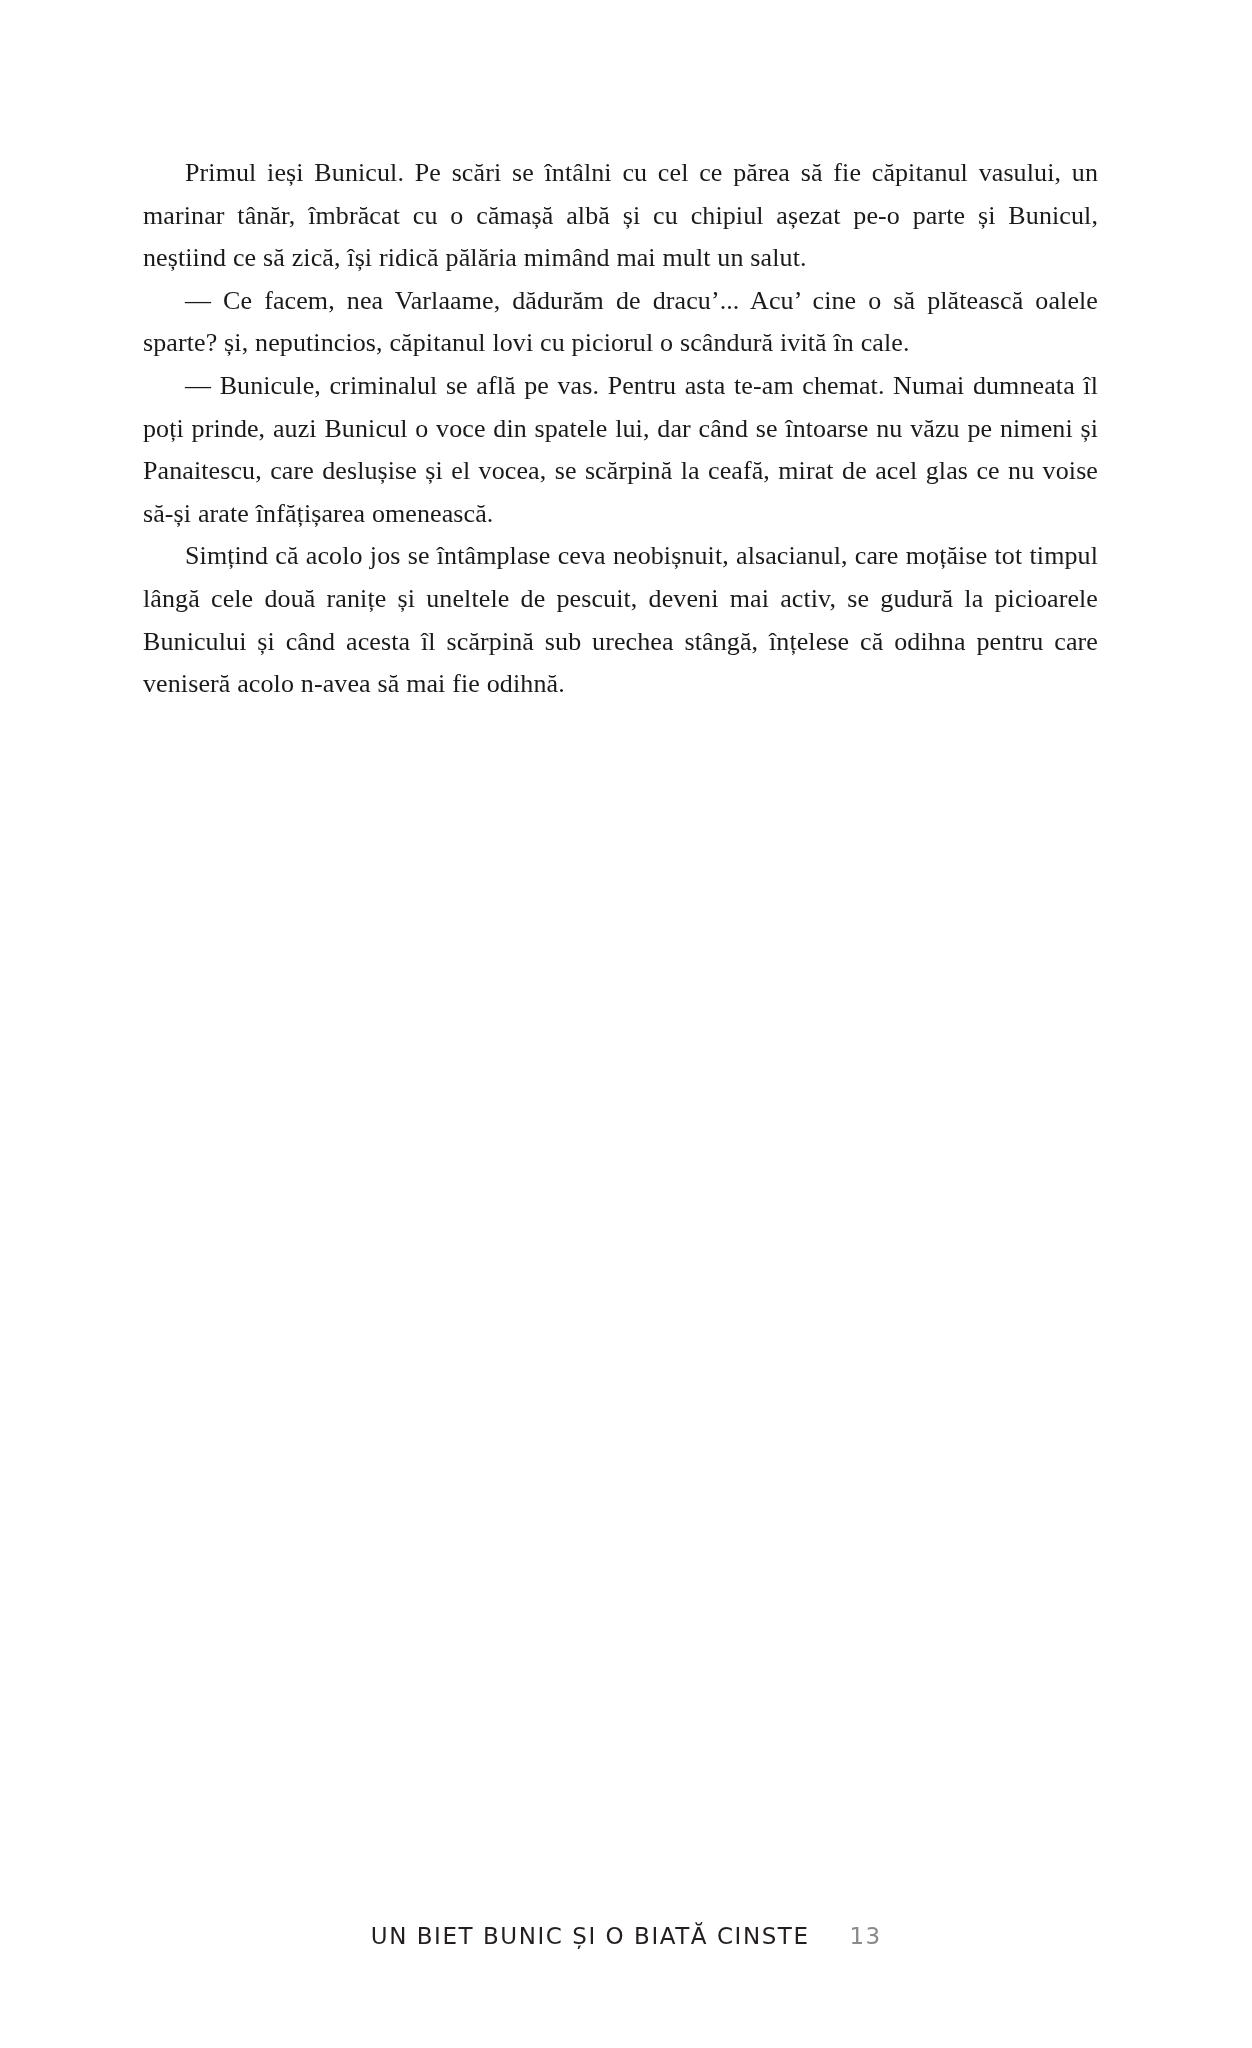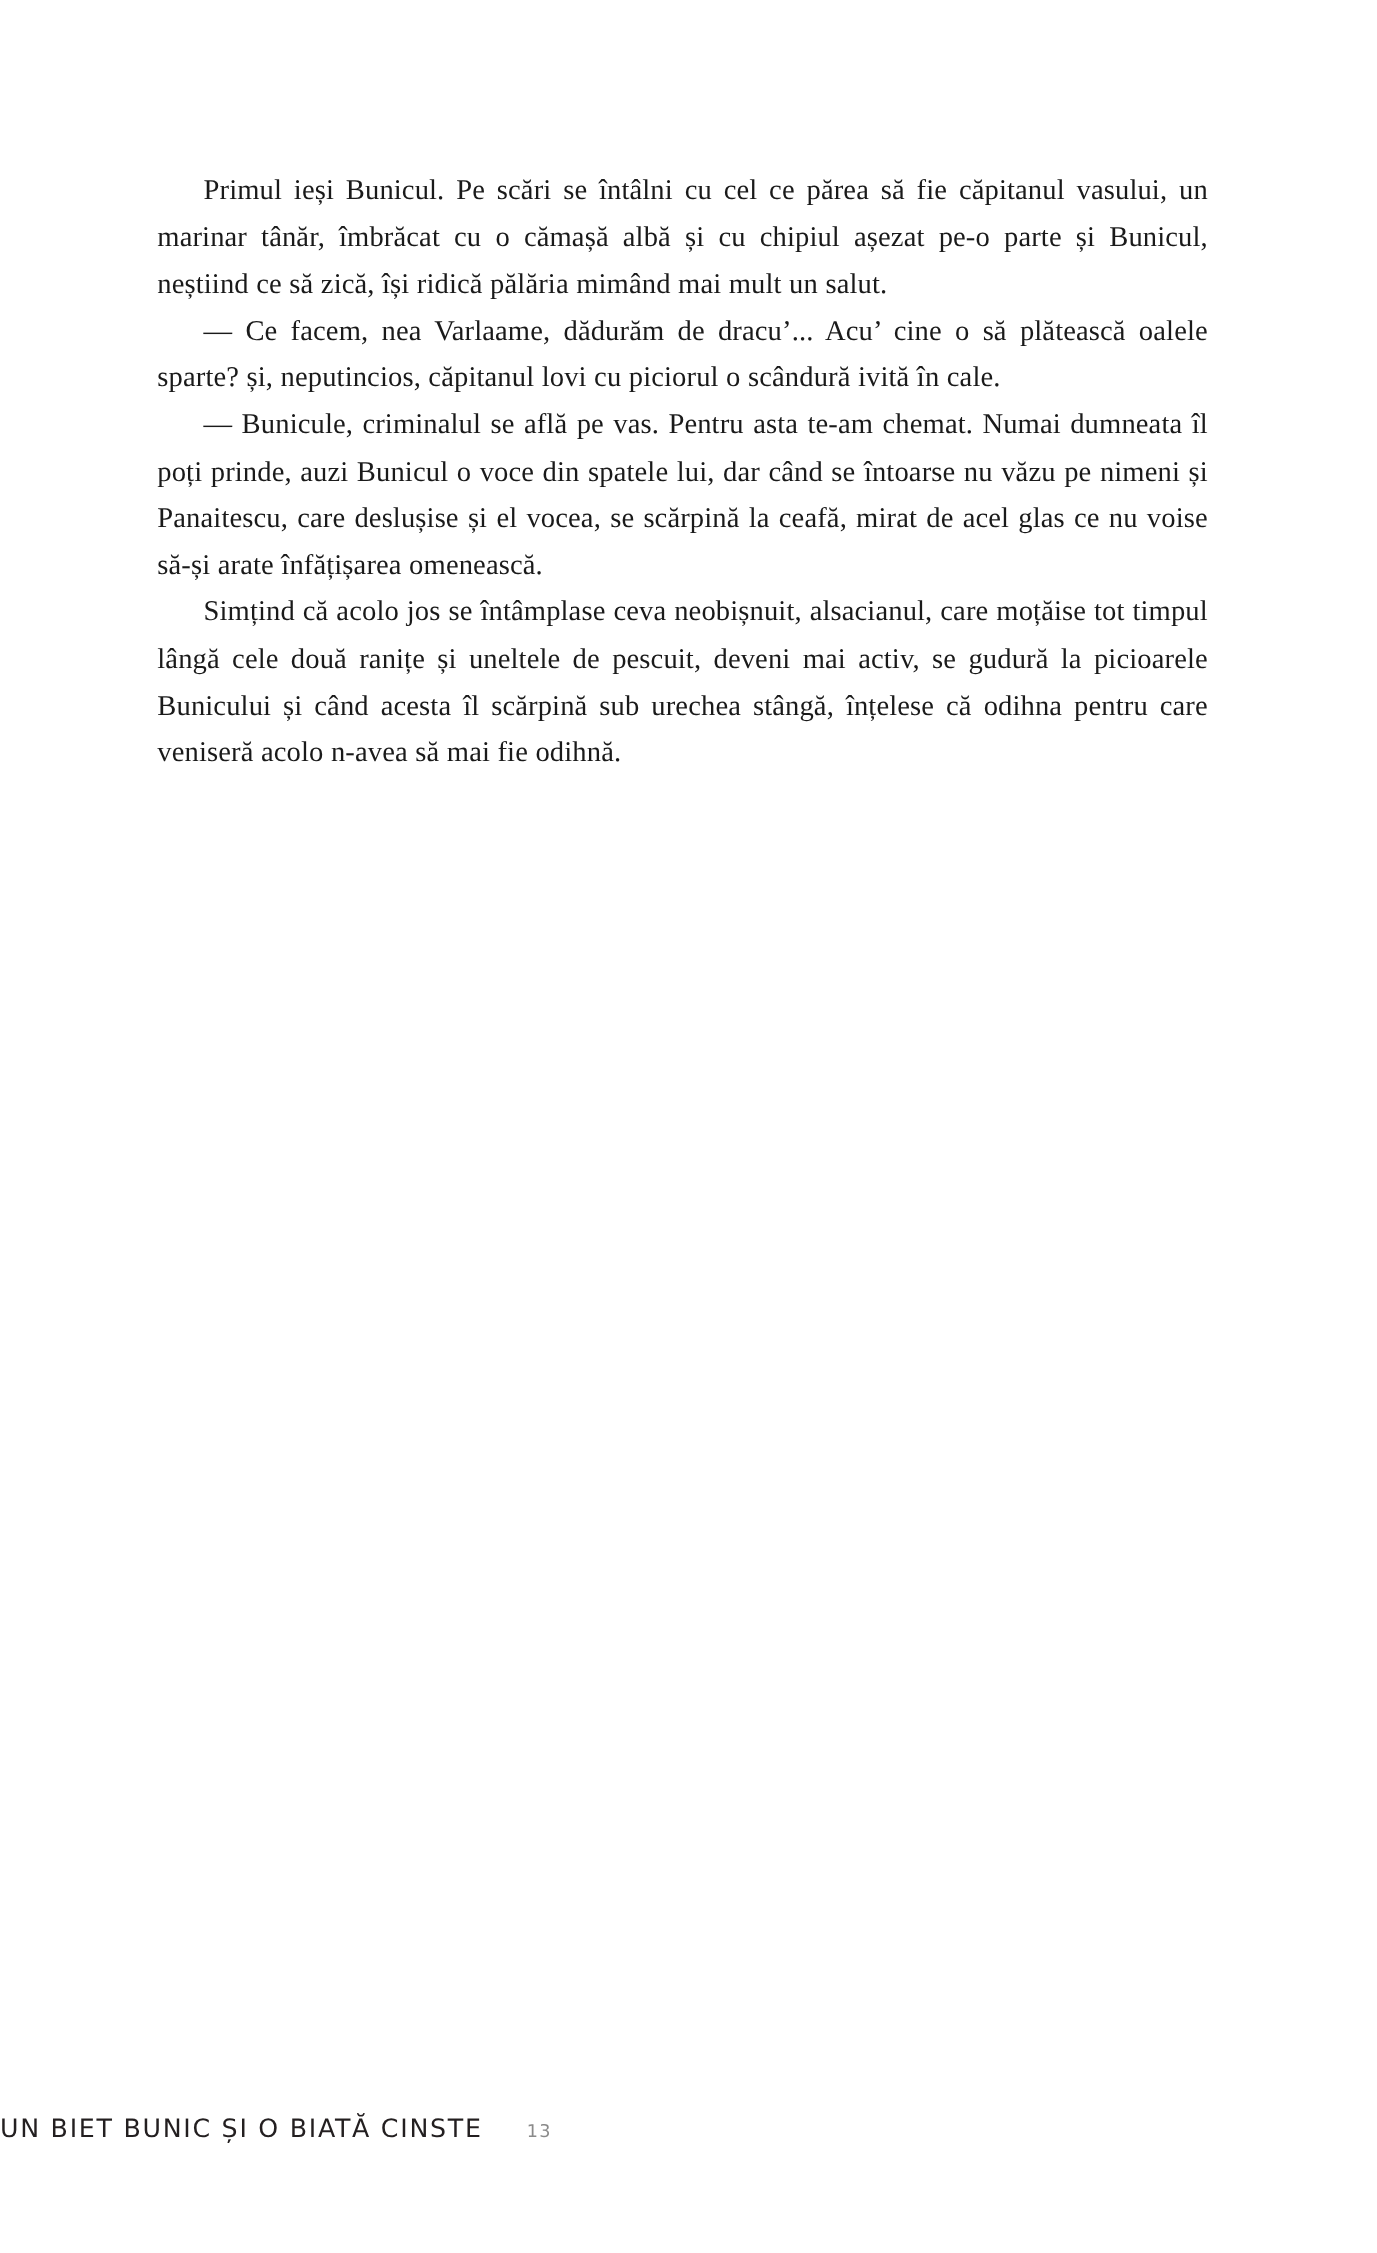--- a/index.html
+++ b/index.html
@@ -47,34 +47,35 @@
   }
 
   .footer {
     position: absolute;
     left: 0;
     top: 1923px;
     width: 1252px;
     height: 40px;
     display: flex;
     align-items: baseline;
+    justify-content: center;
   }
 
   .footer-title {
     font-family: "DejaVu Sans", "Liberation Sans", sans-serif;
     font-size: 23px;
     letter-spacing: 1.55px;
     color: #231f20;
     white-space: nowrap;
     font-weight: 400;
   }
 
   .footer-pageno {
     font-family: "DejaVu Sans", "Liberation Sans", sans-serif;
-    font-size: 16px;
+    font-size: 23px;
     letter-spacing: 1.2px;
     color: #8a8a8a;
     margin-left: 40px;
     white-space: nowrap;
     font-weight: 400;
   }
 </style>
 </head>
 <body>
 

